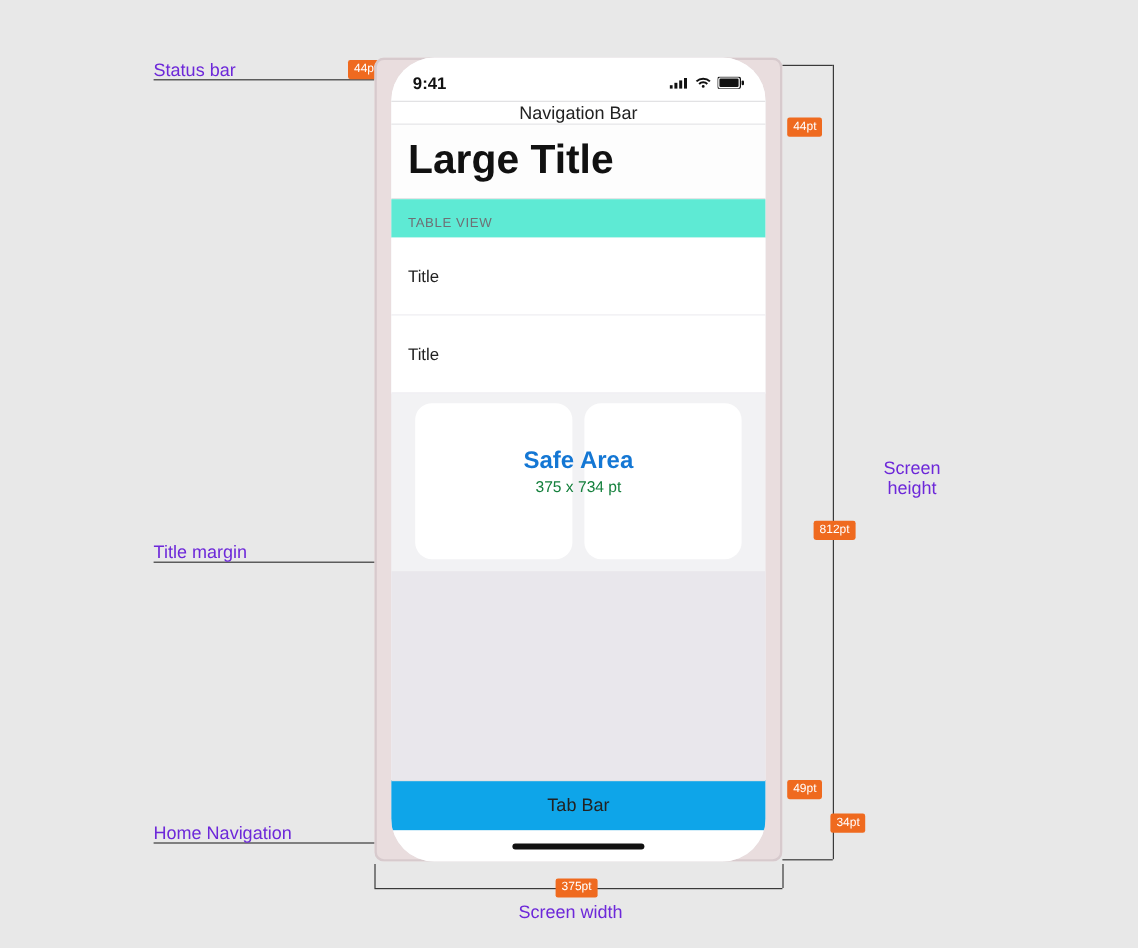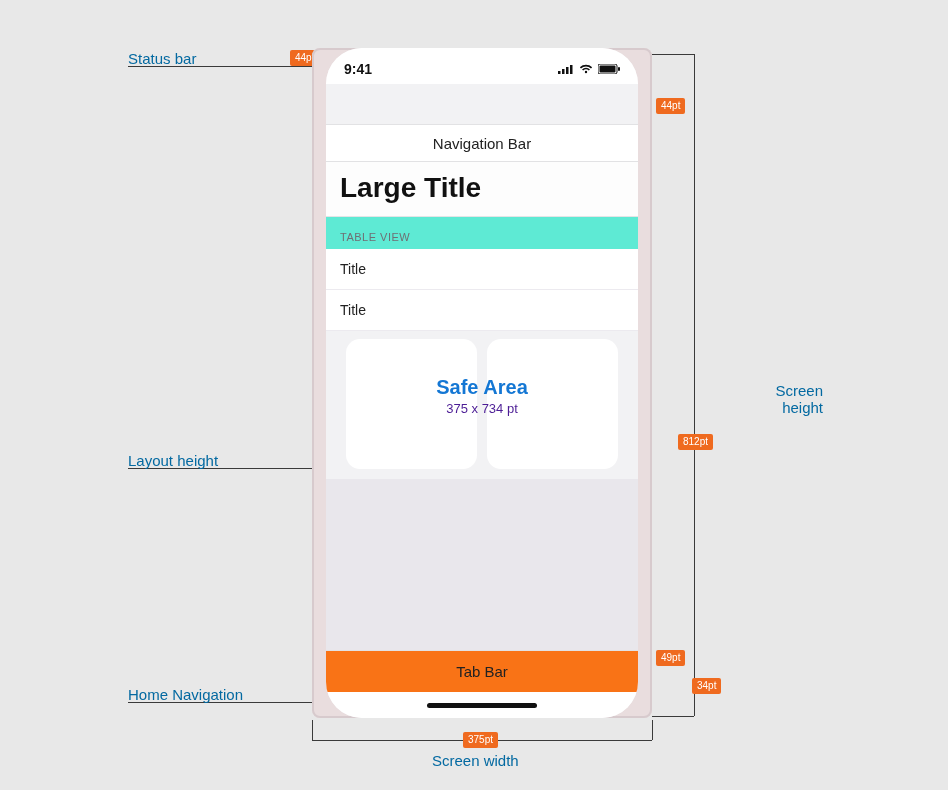--- a/index.html
+++ b/index.html
@@ -53,54 +53,53 @@
     color: #111;
   }
   .status-icons {
     display: flex;
     gap: 5px;
     align-items: center;
   }
   .status-icons svg { display: block; }
   
   .nav-bar {
-    height: 38px;
+    height: 20px;
     background: #fff;
     border-top: 1px solid #e2e2e4;
     border-bottom: 1px solid #e2e2e4;
     display: flex;
     align-items: center;
     justify-content: center;
     font-size: 15px;
     color: #222;
-    margin-top: 40px;
   }
   
   .large-title-row {
     background: #fdfdfd;
     padding: 10px 14px 12px;
     border-bottom: 1px solid #e4e4e6;
   }
   .large-title-row span {
-    font-size: 28px;
+    font-size: 34px;
     font-weight: 800;
     color: #111;
   }
   
   .section-header {
     background: #5eead4;
     color: #6f6f74;
     font-size: 11px;
     letter-spacing: 0.5px;
     padding: 14px 14px 6px;
   }
   
   .table-row {
     background: #fff;
-    padding: 12px 14px;
+    padding: 24px 14px;
     font-size: 14px;
     color: #222;
     border-bottom: 1px solid #eceaef;
   }
   
   .collection-row {
     padding: 8px 20px 10px;
     display: flex;
     gap: 10px;
     position: relative;
@@ -121,29 +120,29 @@
     pointer-events: none;
   }
   .safe-area-title {
     display: block;
     color: #1477d4;
     font-weight: 700;
     font-size: 20px;
   }
   .safe-area-sub {
     display: block;
-    color: #4c1d95;
+    color: #15803d;
     font-size: 13px;
     margin-top: 2px;
   }
   .spacer { flex: 1; background: #e9e7ec; }
   
   .tab-bar {
     height: 42px;
-    background: #f97316;
+    background: #0ea5e9;
     border-top: 1px solid #e2e2e4;
     display: flex;
     align-items: center;
     justify-content: center;
     font-size: 15px;
     color: #222;
   }
   
   .home-indicator-row {
     height: 26px;
@@ -155,23 +154,23 @@
   .home-pill {
     width: 110px;
     height: 5px;
     background: #111;
     border-radius: 3px;
   }
   
   .ext-label {
     position: absolute;
     font-size: 15px;
-    color: #0369a1;
-  }
-  .ext-label.right { text-align: right; margin-left: 23px; }
+    color: #6d28d9;
+  }
+  .ext-label.right { text-align: center; }
   .leader {
     position: absolute;
     background: #3a3a3a;
     height: 1px;
   }
   .leader.v { width: 1px; height: auto; }
   
   .tag {
     position: absolute;
     background: #ef6a1f;
@@ -194,21 +193,21 @@
 
   <div class="leader v" style="left:694px; top:54px; height:662px;"></div>
   <div class="leader" style="left:652px; top:54px; width:42px;"></div>
   <div class="leader" style="left:652px; top:716px; width:42px;"></div>
 
   <div class="leader" style="left:312px; top:740px; width:340px;"></div>
   <div class="leader v" style="left:312px; top:720px; height:20px;"></div>
   <div class="leader v" style="left:652px; top:720px; height:20px;"></div>
 
   <div class="ext-label" style="left:128px; top:50px;">Status bar</div>
-  <div class="ext-label" style="left:128px; top:452px;">Layout height</div>
+  <div class="ext-label" style="left:128px; top:452px;">Title margin</div>
   <div class="ext-label" style="left:128px; top:686px;">Home Navigation</div>
   <div class="ext-label right" style="left:720px; top:382px; width:80px;">Screen height</div>
   <div class="ext-label" style="left:432px; top:752px;">Screen width</div>
 
   <div class="tag" style="left:290px; top:50px;">44pt</div>
   <div class="tag" style="left:656px; top:98px;">44pt</div>
   <div class="tag" style="left:324px; top:488px;">16pt</div>
   <div class="tag" style="left:678px; top:388px;margin-top:46px;">812pt</div>
   <div class="tag" style="left:656px; top:650px;">49pt</div>
   <div class="tag" style="left:692px; top:678px;">34pt</div>

